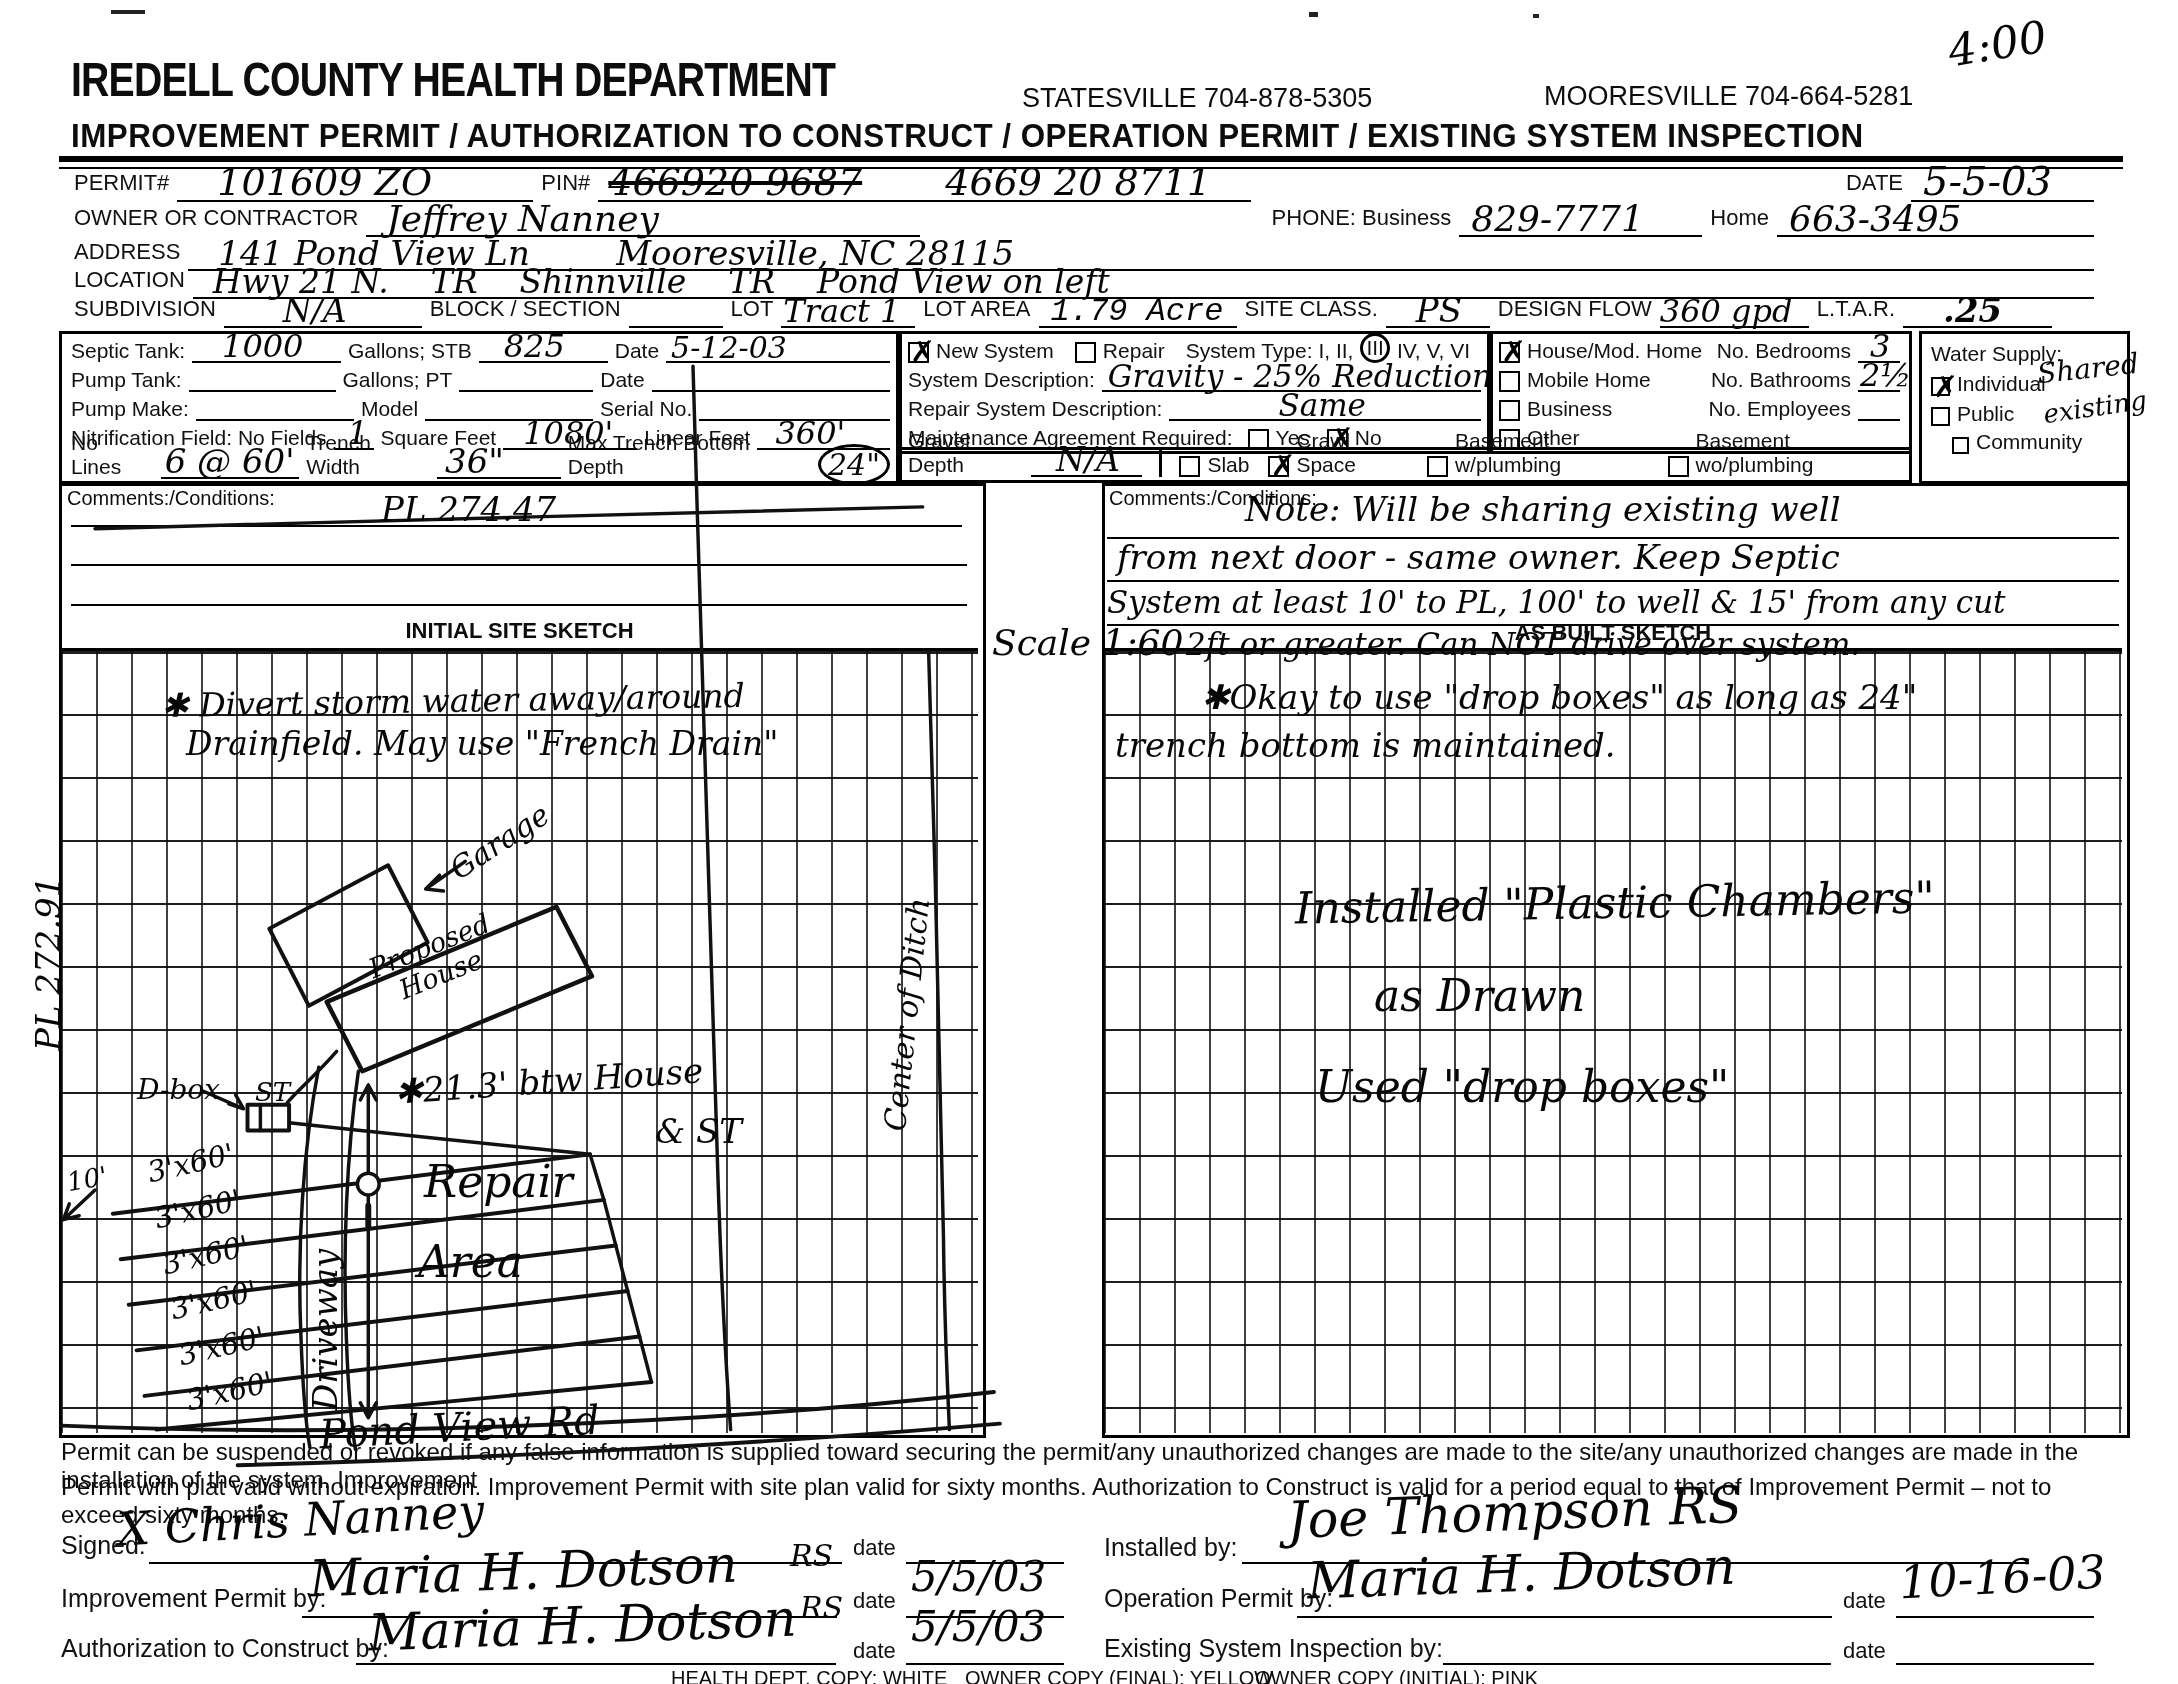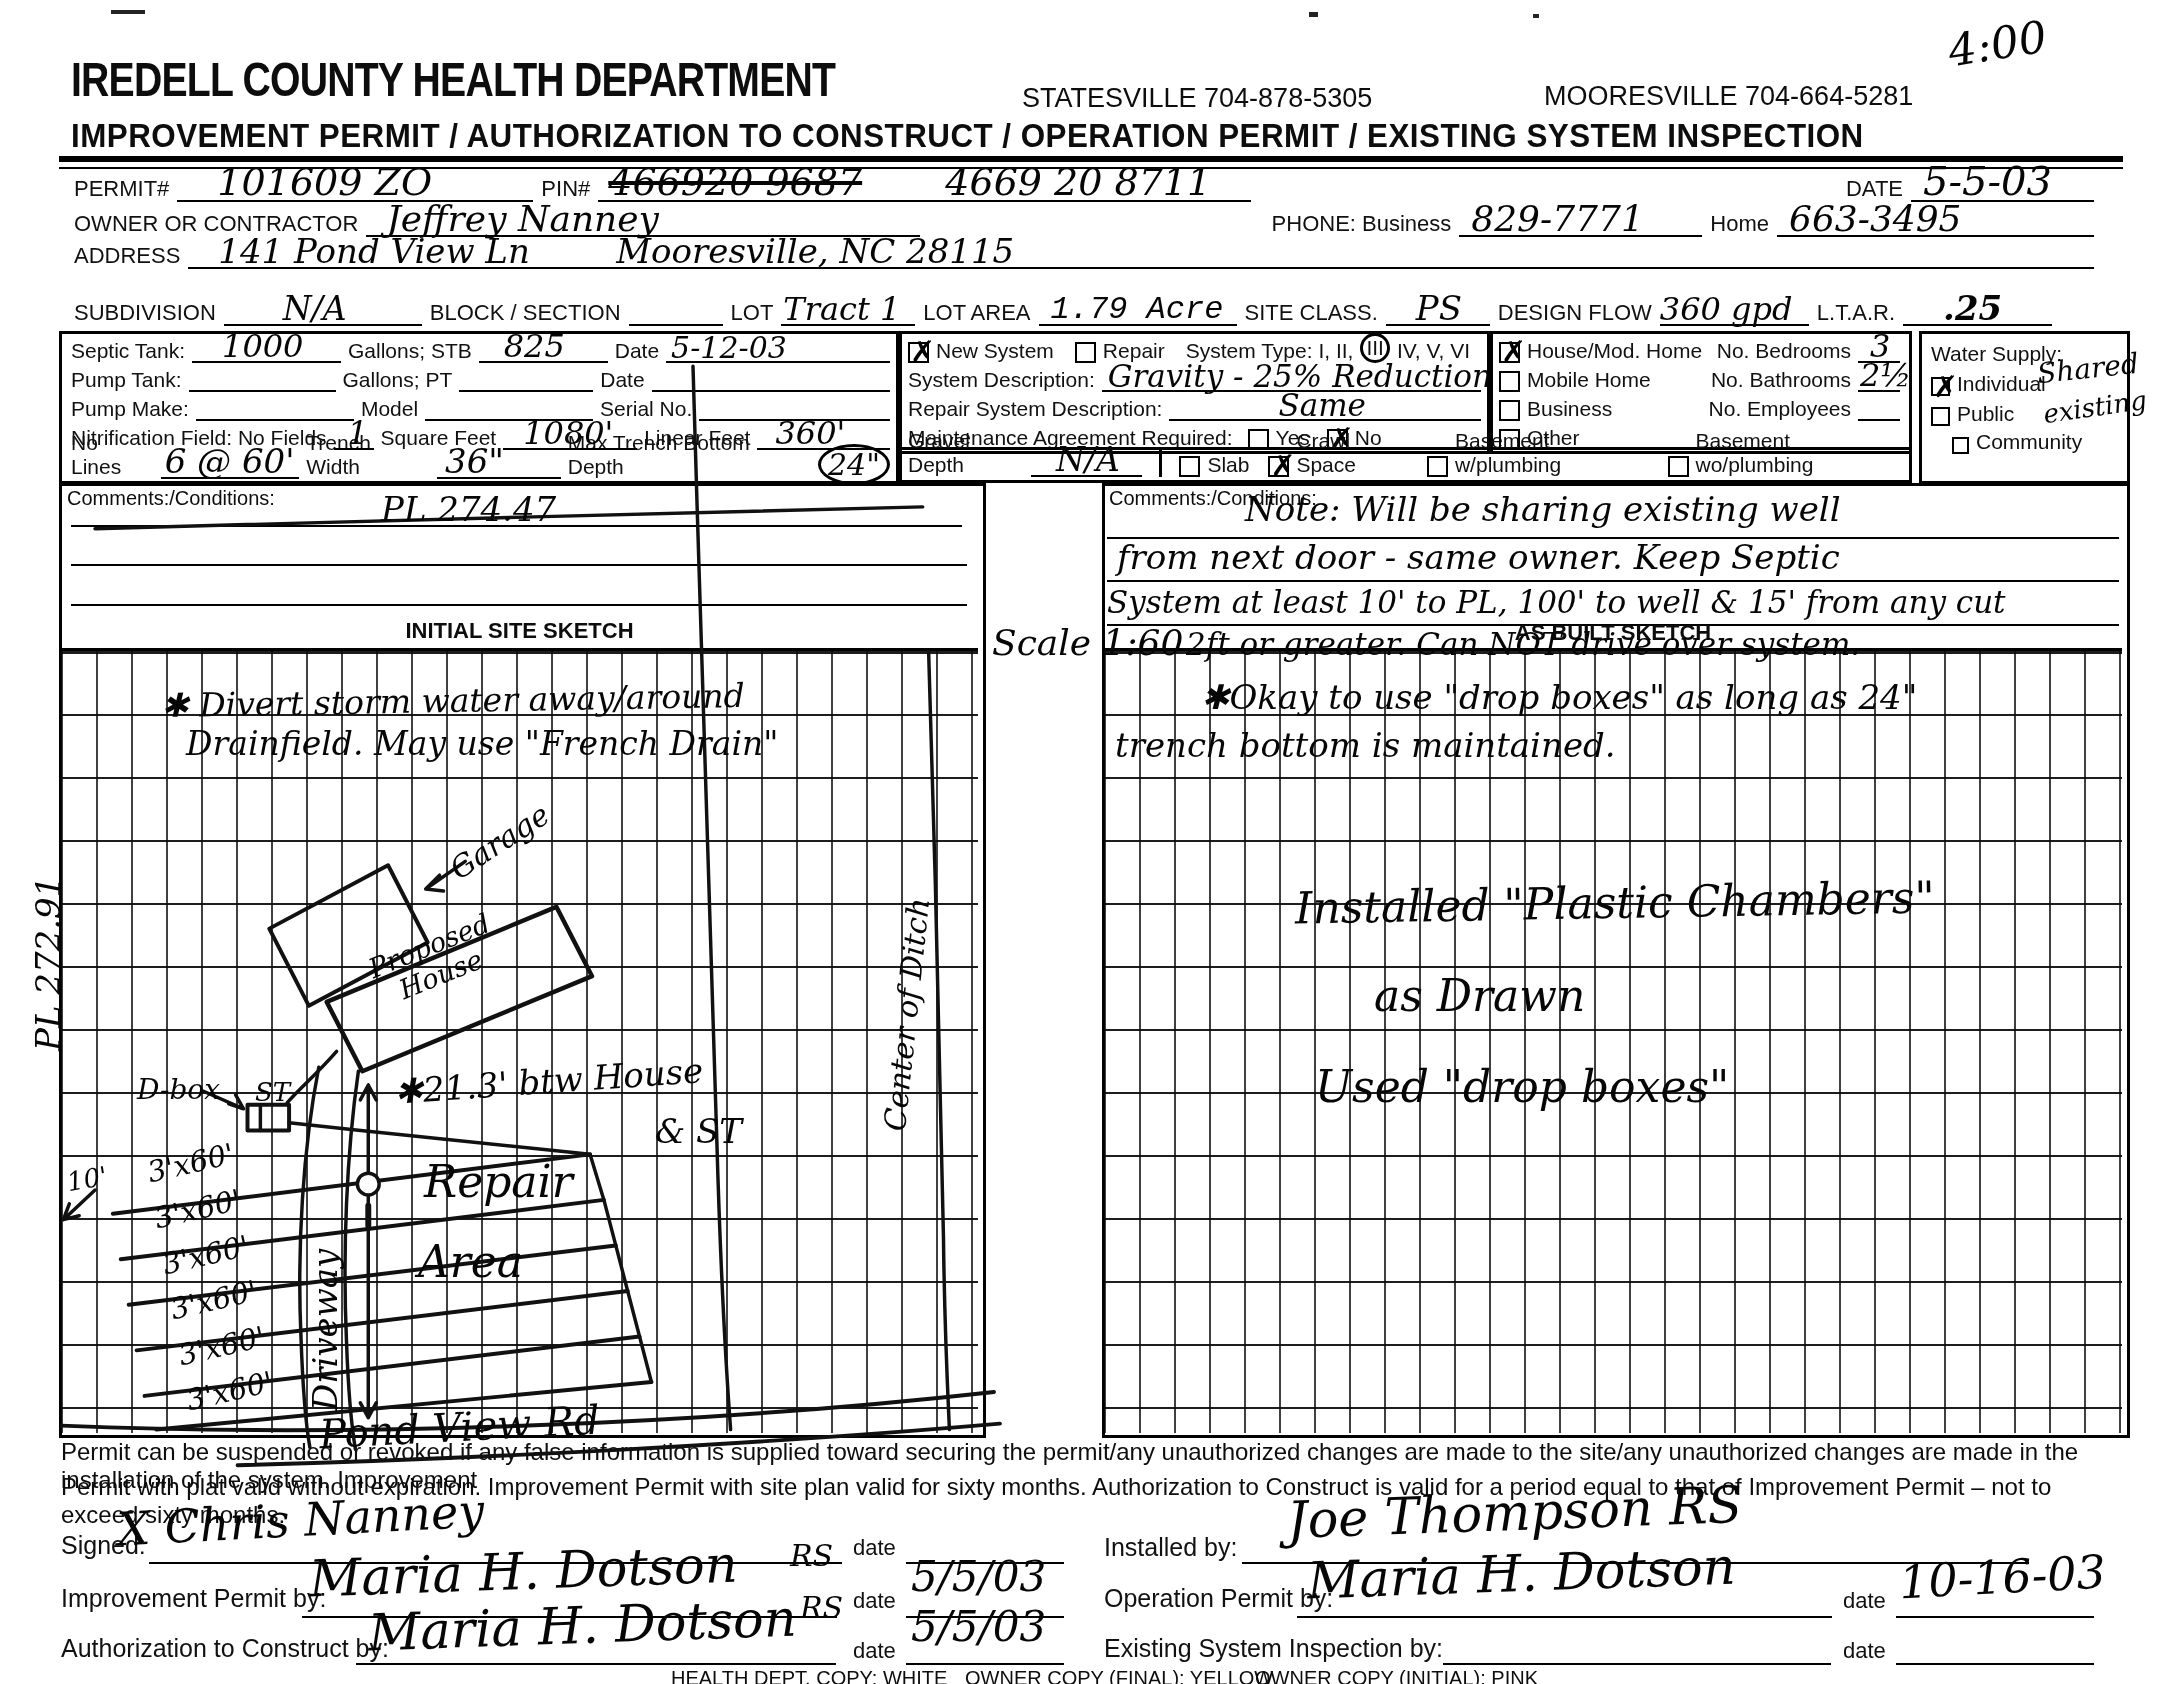--- a/index.html
+++ b/index.html
@@ -2,21 +2,21 @@
 <html><head>
 <meta charset="utf-8">
 <style>
   html,body{margin:0;padding:0;background:#e8e8e8;}
   .page{position:relative;width:2178px;height:1684px;background:#fff;color:#0d0d0d;overflow:hidden;
         font-family:"Liberation Sans",sans-serif;}
   .a{position:absolute;white-space:nowrap;}
   .lbl{font-size:22px;color:#111;}
   .sm{font-size:20px;}
   .hand{font-family:"DejaVu Serif",serif;font-style:italic;color:#060606;}
-  .row{position:absolute;left:74px;right:84px;display:flex;align-items:flex-end;gap:8px;}
+  .row{position:absolute;left:74px;right:84px;display:flex;gap:8px;}
   .fill{border-bottom:2.5px solid #000;display:inline-block;height:30px;position:relative;}
   .fill .hand{position:absolute;bottom:-4px;left:12px;white-space:nowrap;}
   .grow{flex:1;}
   .box{position:absolute;border:3.5px solid #000;}
   .brow{display:flex;align-items:flex-end;gap:7px;padding:0 9px;height:29px;}
   .brow .lbl{font-size:21px;}
   .cb{width:17px;height:17px;border:2.5px solid #000;display:inline-block;vertical-align:-2px;
       font:bold 30px/15px "DejaVu Sans",sans-serif;text-align:center;overflow:visible;color:#000;flex:none;}
   .circ{border:3px solid #000;border-radius:50%;padding:0 7px;display:inline-block;}
   .strike{text-decoration:line-through;text-decoration-thickness:3.5px;}
@@ -83,20 +83,26 @@
       </span>
   </div>
 
   <div class="row" style="top:239px;height:30px;">
     <span class="lbl">ADDRESS</span>
     <span class="fill grow">
         <span class="hand" style="font-size:34px;left:30px;white-space:pre;">141 Pond View Ln        Mooresville, NC 28115</span>
       </span>
   </div>
 
+  <div class="row" style="top:267px;height:30px;">
+    <span class="lbl">LOCATION</span>
+    <span class="fill grow">
+        <span class="hand" style="font-size:33px;left:20px;white-space:pre;">Hwy 21 N.    TR    Shinnville    TR    Pond View on left</span>
+      </span>
+  </div>
 
   <div class="row" style="top:296px;height:30px;">
     <span class="lbl">SUBDIVISION</span>
     <span class="fill" style="width:198px;">
         <span class="hand" style="font-size:33px;left:59px;">N/A</span>
       </span>
     <span class="lbl">BLOCK / SECTION</span>
     <span class="fill" style="width:94px;"></span>
     <span class="lbl">LOT</span>
     <span class="fill" style="width:134px;">

